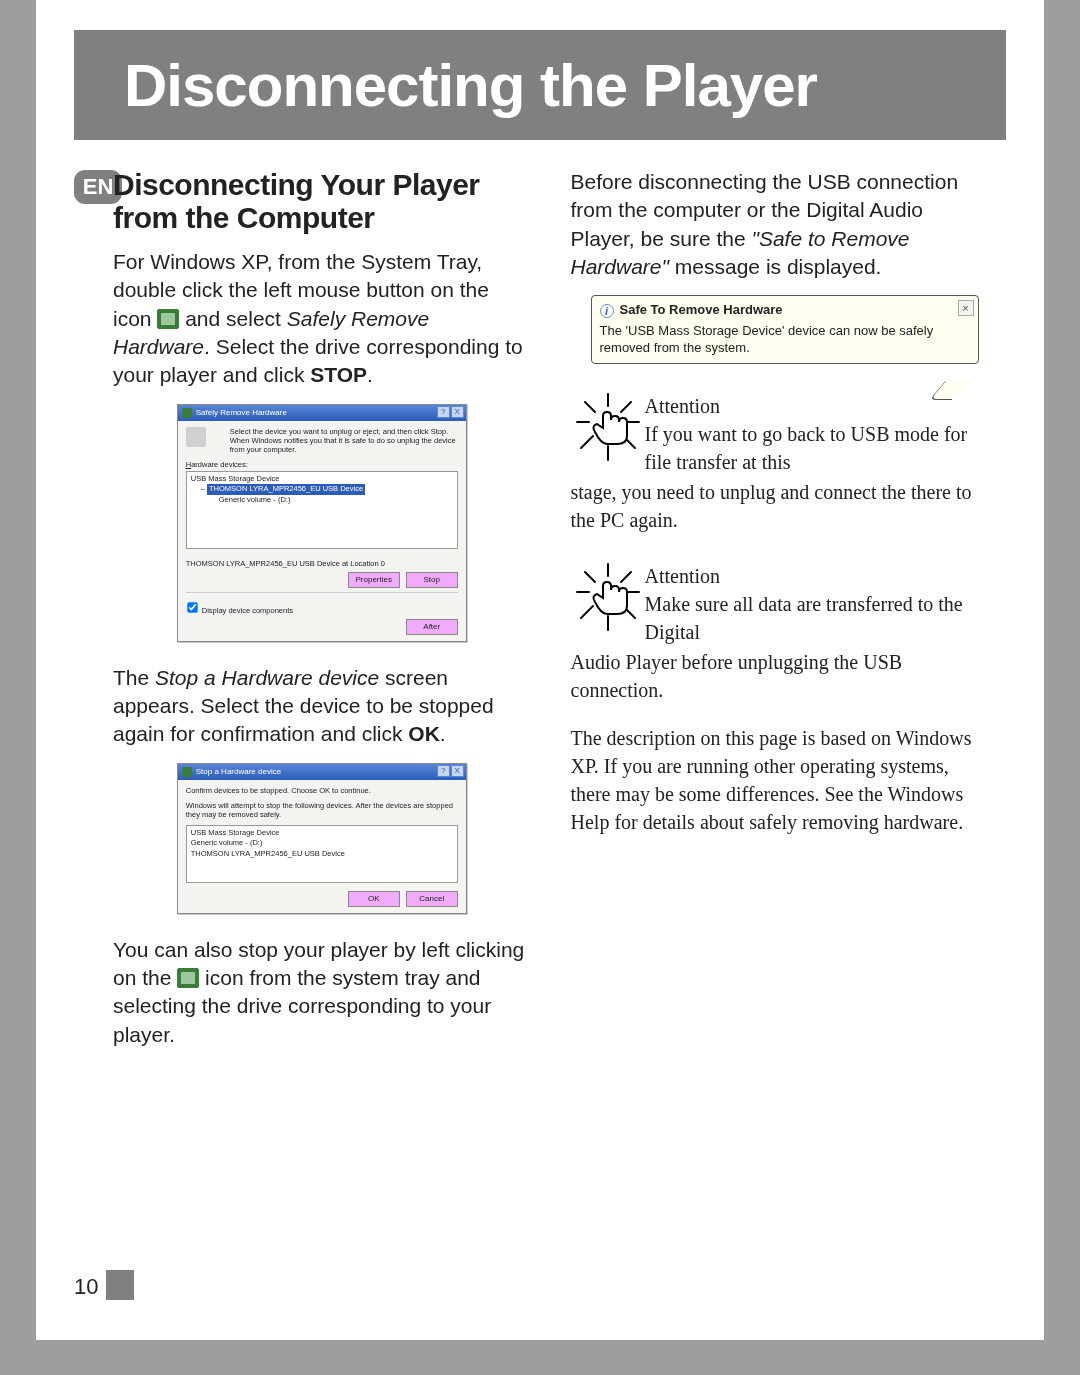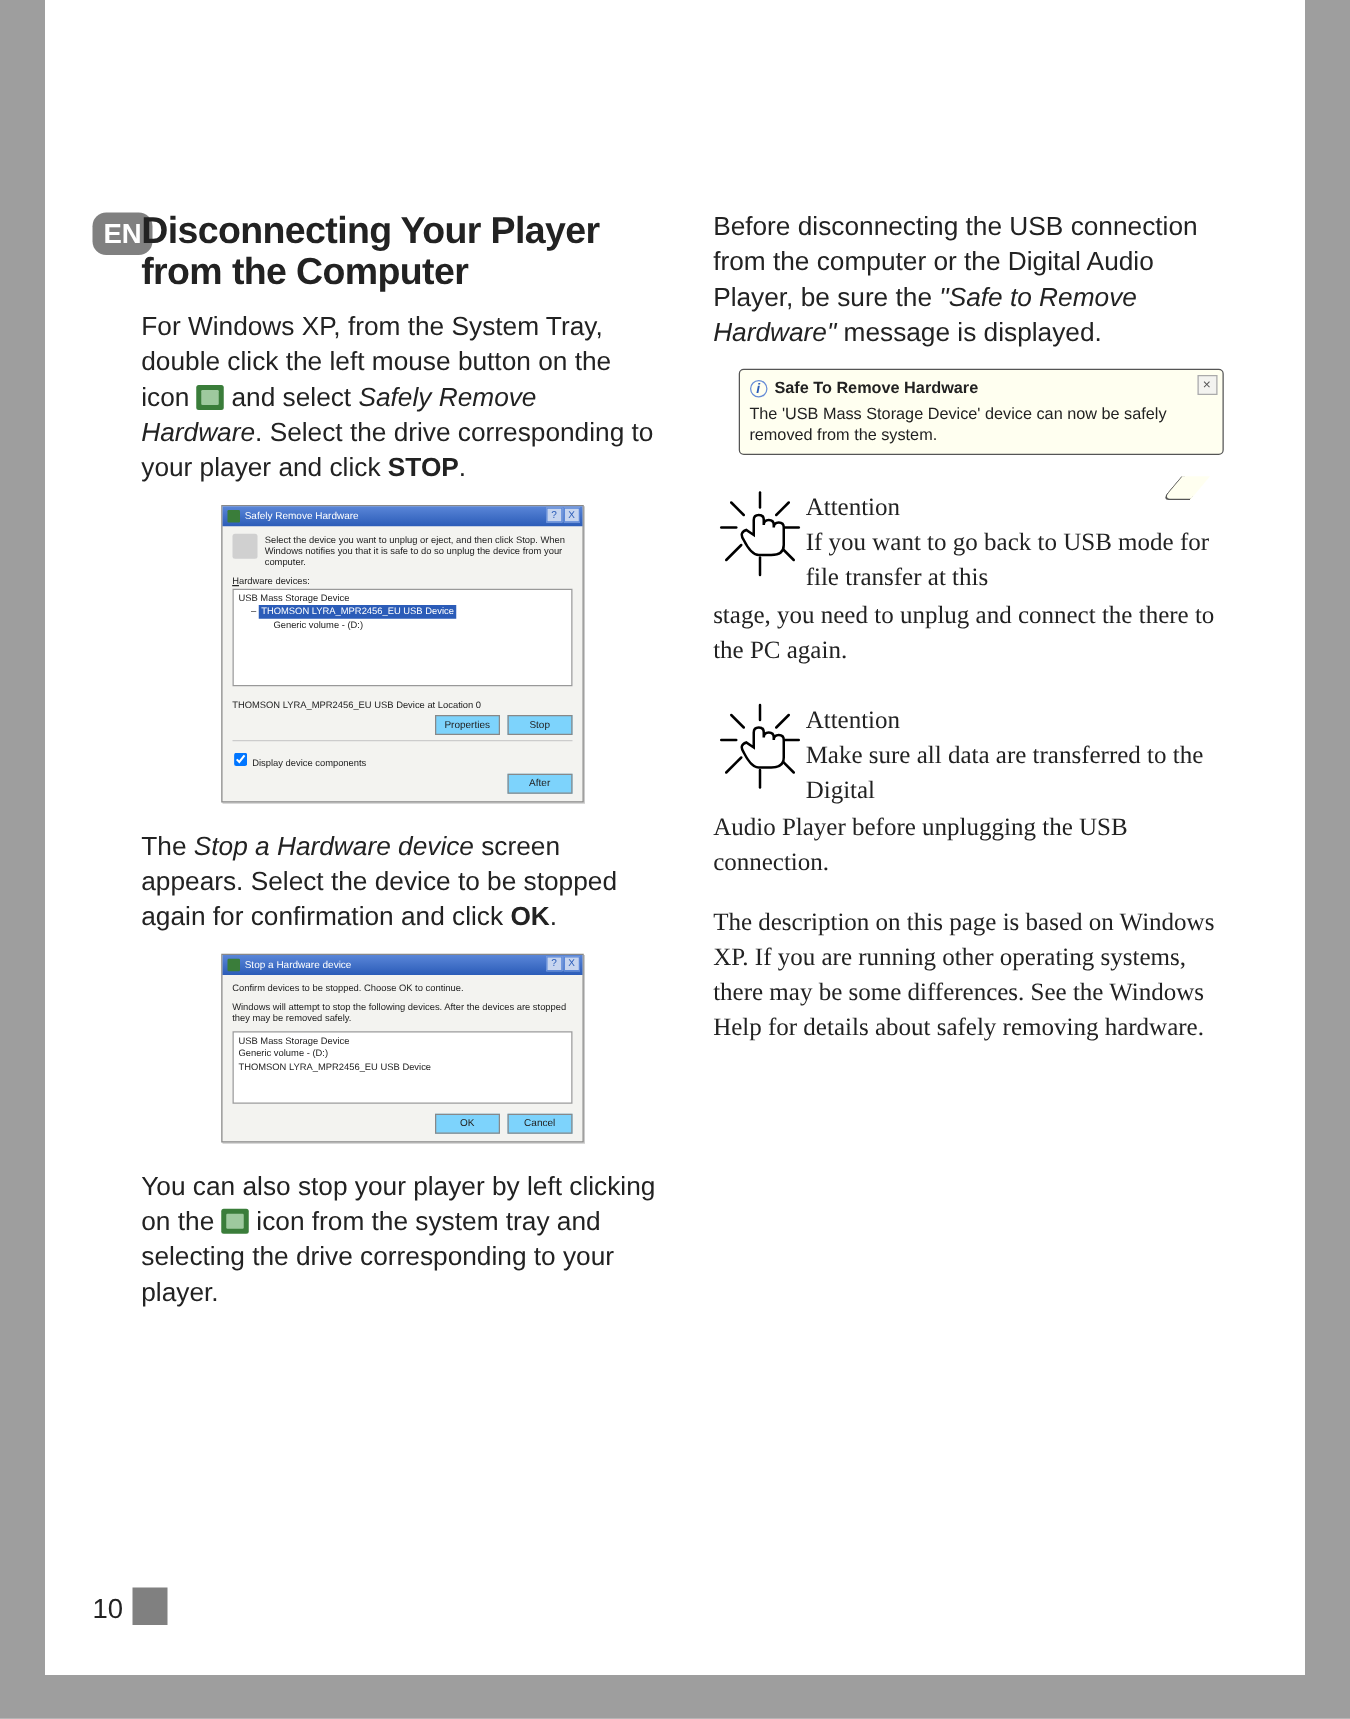--- a/index.html
+++ b/index.html
@@ -116,21 +116,21 @@
   .dlg-title .dlg-btns span {
     width: 13px; height: 12px;
     background: #c7d5ef;
     border: 1px solid #5a86d8;
     font-size: 8px;
     line-height: 10px;
     text-align: center;
     color: #2b5cb8;
   }
   .dlg-body { padding: 6px 8px; }
-  .dlg-row { display: flex; gap: 6px; margin-bottom: 6px; }
+  .dlg-row { display: flex; gap: 24px; margin-bottom: 6px; }
   .dlg-row .dlg-side-icon {
     width: 20px; height: 20px;
     background: #d0d0d0;
     flex-shrink: 0;
     border-radius: 2px;
   }
   .dlg-small { font-size: 7.5px; line-height: 1.2; }
   .dlg-label { font-size: 7.5px; margin: 2px 0; }
   .dlg-list {
     border: 1px solid #999;
@@ -154,21 +154,21 @@
   .dlg-buttons {
     display: flex;
     justify-content: flex-end;
     gap: 6px;
     margin-top: 4px;
   }
   .dlg-btn {
     min-width: 52px;
     height: 16px;
     border: 1px solid #888;
-    background: #7dd3fc;
+    background: #f0abfc;
     font-size: 8px;
     line-height: 14px;
     text-align: center;
   }
   .dlg-check {
     font-size: 7.5px;
     margin: 8px 0 4px;
   }
   .dlg-check input { vertical-align: -1px; margin-right: 3px; transform: scale(0.8); }
   .dialog.small .dlg-list { height: 58px; }
@@ -269,20 +269,23 @@
   .footer .fblock {
     width: 28px; height: 30px;
     background: #808080;
   }
 </style>
 </head>
 <body>
 
 <div class="page">
 
+  <div class="title-banner">
+    <h1>Disconnecting the Player</h1>
+  </div>
 
   <div class="lang-badge">EN</div>
 
   <div class="columns">
 
     <div class="col">
       <h2>Disconnecting Your Player from the Computer</h2>
 
       <p>
         <span>For Windows XP, from the System Tray, double click the left mouse button on the icon </span><span class="tray-icon"></span><span> and select </span><span class="italic">Safely Remove Hardware</span><span>. Select the drive corresponding to your player and click </span><span class="bold">STOP</span><span>.</span>

